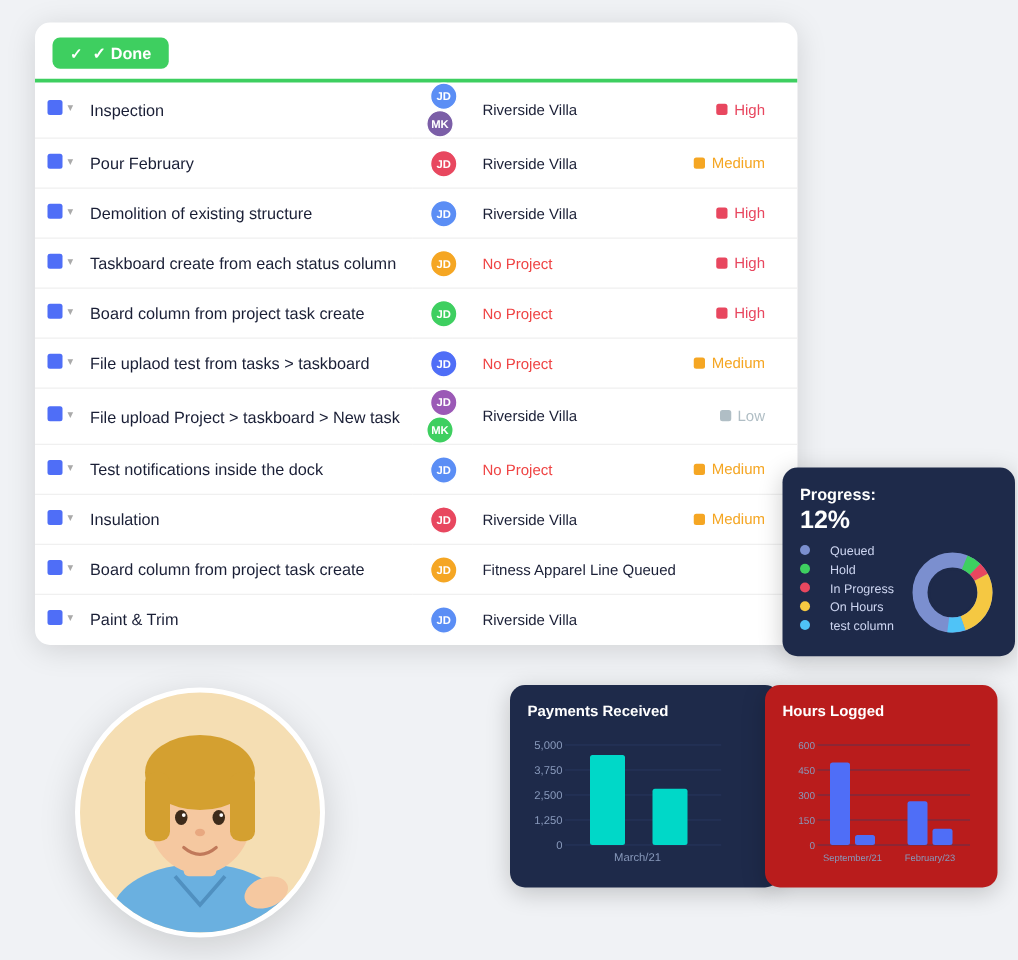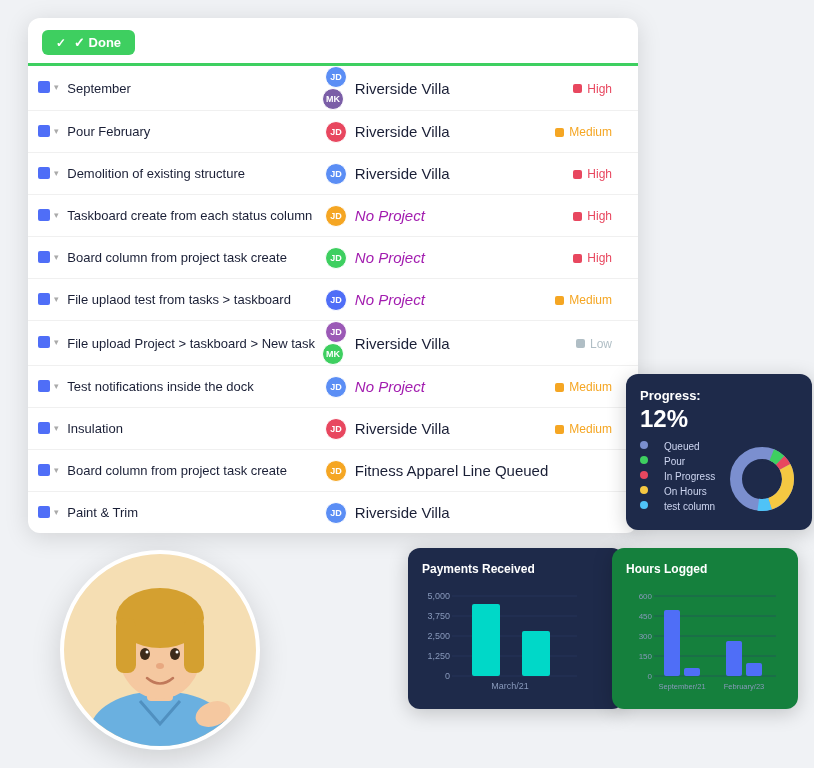--- a/index.html
+++ b/index.html
@@ -117,29 +117,28 @@
       font-size: 9px;
       font-weight: 700;
       color: #fff;
       margin-left: -6px;
       overflow: hidden;
     }
 
     .avatar:first-child { margin-left: 0; }
 
     .col-project {
-      font-size: 15px;
+      font-size: 12px;
       color: #1a1f36;
       padding: 12px 6px;
       white-space: nowrap;
     }
 
     .col-project.no-project {
-      font-style: italic;
-      color: #a21caf;
+      color: #ef4444;
     }
 
     .col-priority {
       width: 90px;
       text-align: right;
       padding-right: 26px;
     }
 
     .priority-badge {
       display: inline-flex;
@@ -178,21 +177,21 @@
 
     .progress-title {
       color: #fff;
       font-size: 13px;
       font-weight: 700;
       margin-bottom: 2px;
     }
 
     .progress-percent {
       color: #fff;
-      font-size: 24px;
+      font-size: 20px;
       font-weight: 800;
       margin-bottom: 8px;
     }
 
     .progress-content {
       display: flex;
       align-items: center;
       gap: 8px;
     }
 
@@ -241,21 +240,21 @@
       font-weight: 700;
       margin-bottom: 10px;
     }
 
     
     .hours-card {
       position: absolute;
       top: 548px;
       left: 612px;
       width: 186px;
-      background: #15803d;
+      background: #b91c1c;
       border-radius: 12px;
       padding: 14px;
       box-shadow: 0 4px 20px rgba(0,0,0,0.2);
     }
 
     
     .avatar-circle-container {
       position: absolute;
       bottom: 18px;
       left: 60px;
@@ -288,21 +287,21 @@
       <span style="margin-left:2px">✓ Done</span>
     </div>
     <div class="green-line"></div>
     <table class="task-table">
       <tbody id="task-tbody">
           <tr class="task-row">
             <td class="col-check"><span class="task-checkbox">
                 <span class="blue-square"></span>
                 <span class="arrow-down">▾</span>
               </span></td>
-            <td class="col-name">September</td>
+            <td class="col-name">Inspection</td>
             <td class="col-assignee"><span class="avatar-stack">
                 <span class="avatar" style="background:#5b8ef5">JD</span>
                 <span class="avatar" style="background:#7b5ea7">MK</span>
               </span></td>
             <td class="col-project">Riverside Villa</td>
             <td class="col-priority"><span class="priority-badge">
                 <span class="priority-dot high"></span>
                 <span class="priority-text high">High</span>
               </span></td>
           </tr>
@@ -459,21 +458,21 @@
     <div class="progress-title">Progress:</div>
     <div class="progress-percent">12%</div>
     <div class="progress-content">
       <div class="legend" id="legend-container">
           <div class="legend-item">
             <span class="legend-dot" style="background:#7b8fcf"></span>
             <span class="legend-label">Queued</span>
           </div>
           <div class="legend-item">
             <span class="legend-dot" style="background:#3ecf60"></span>
-            <span class="legend-label">Pour</span>
+            <span class="legend-label">Hold</span>
           </div>
           <div class="legend-item">
             <span class="legend-dot" style="background:#e8475f"></span>
             <span class="legend-label">In Progress</span>
           </div>
           <div class="legend-item">
             <span class="legend-dot" style="background:#f5c842"></span>
             <span class="legend-label">On Hours</span>
           </div>
           <div class="legend-item">

